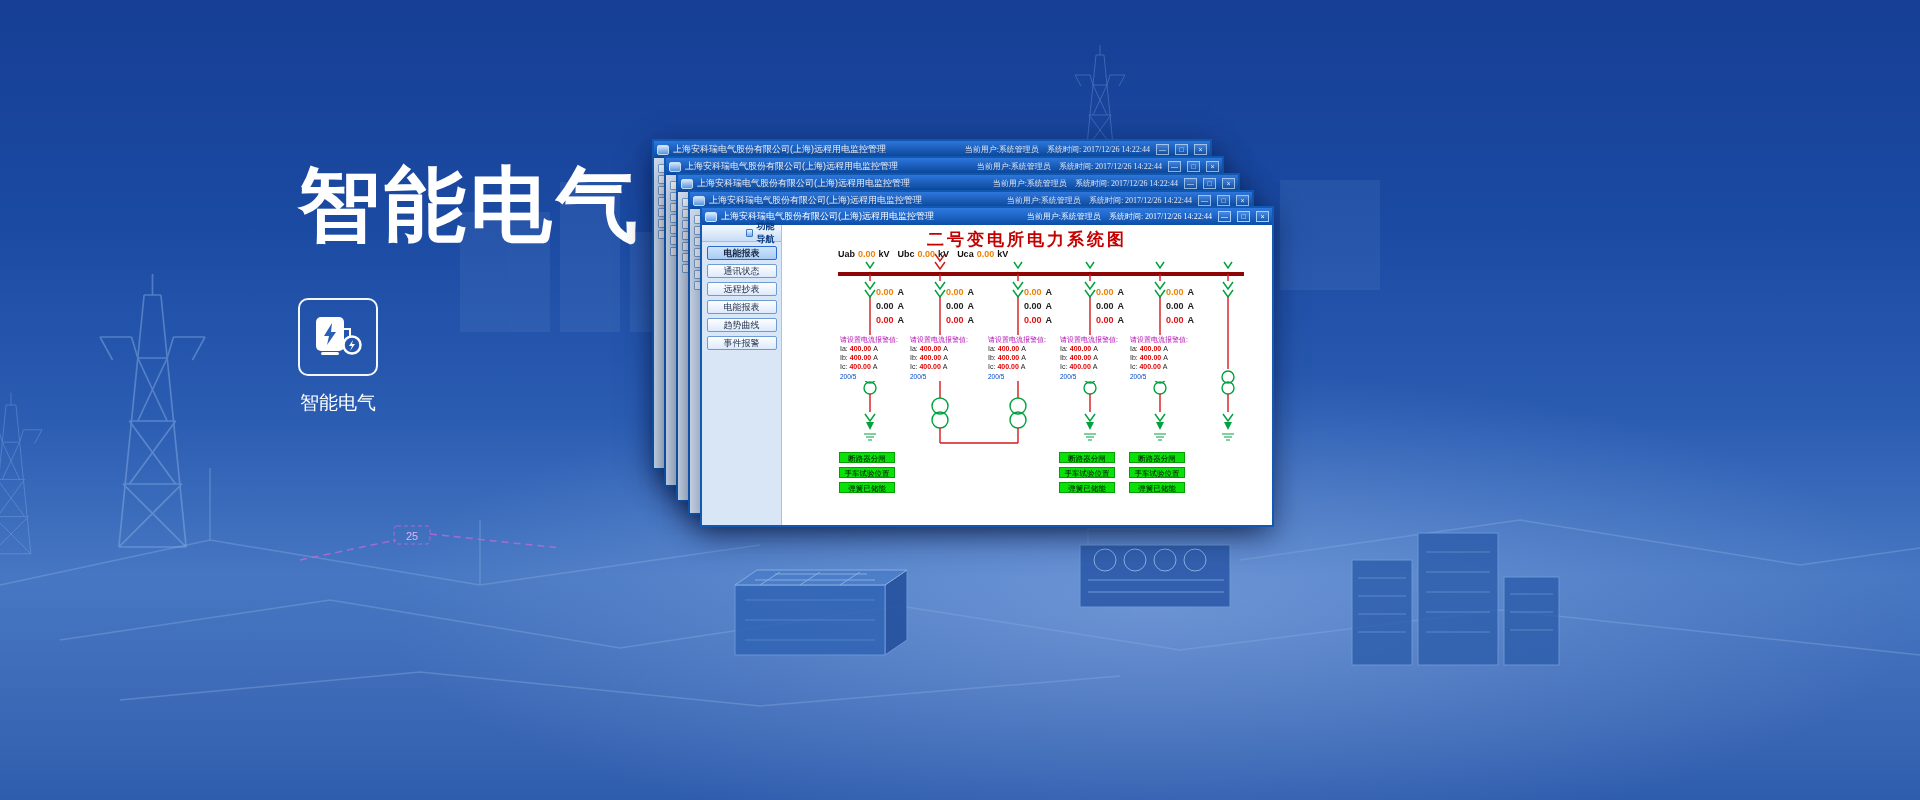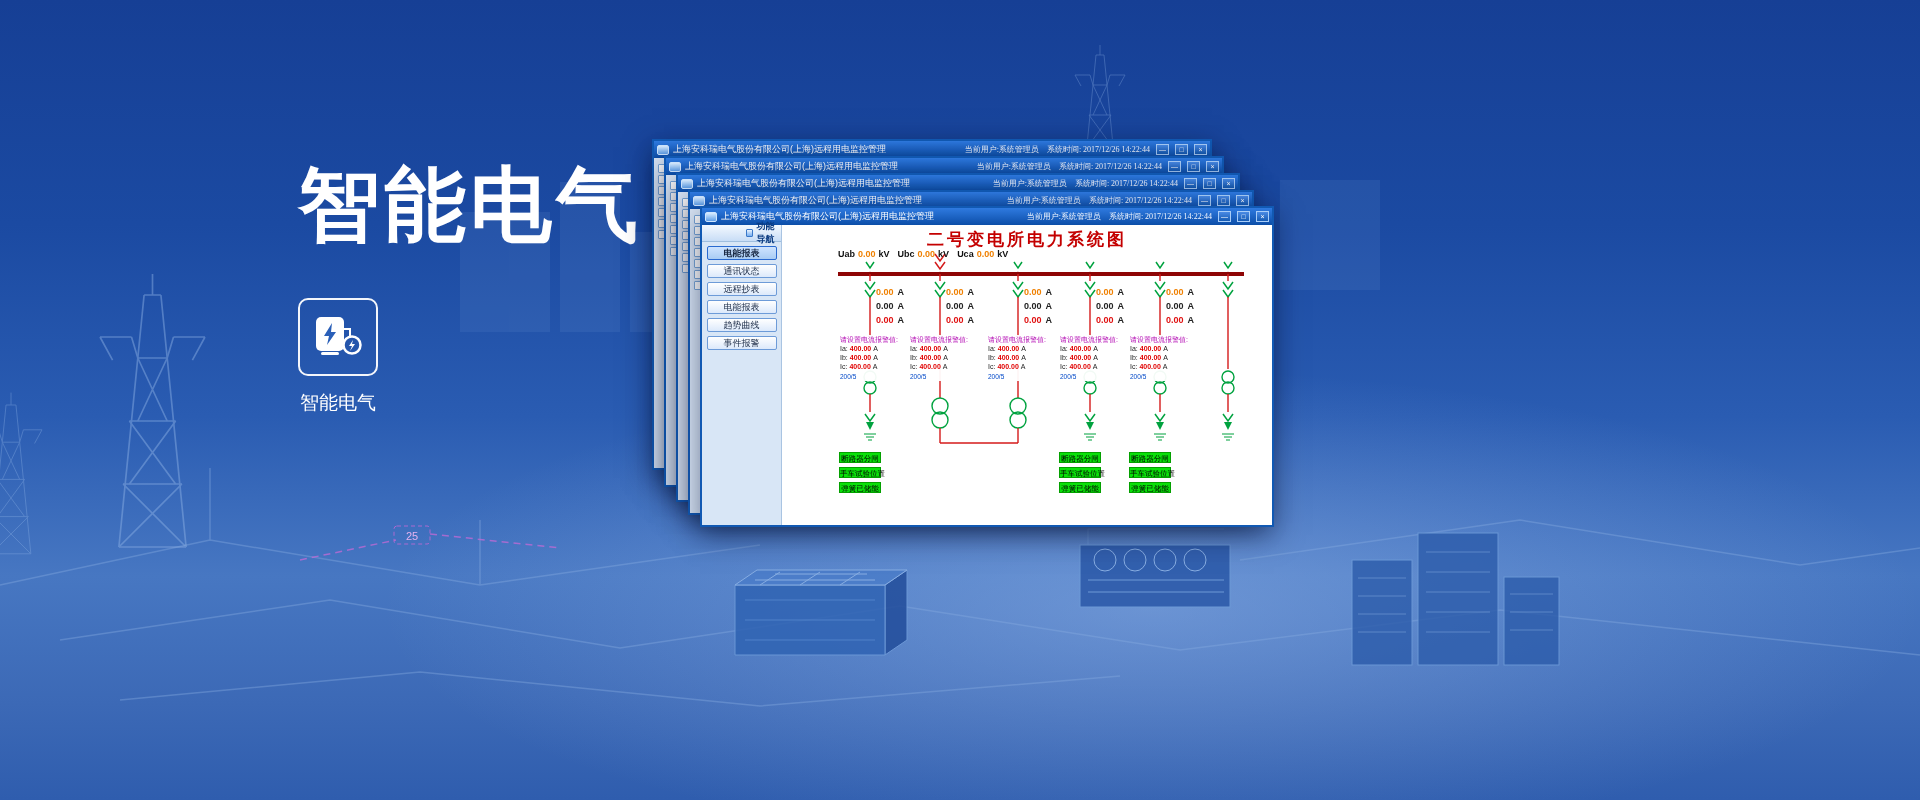--- a/index.html
+++ b/index.html
@@ -71,21 +71,21 @@
 
   .alarm { position:absolute; top:110px; width:70px; background:rgba(255,255,255,.95);
            font-size:7px; line-height:9px; white-space:nowrap; }
   .alarm .at { color:#b000b0; }
   .alarm .al { color:#222; }
   .alarm .av { color:#e00000; font-weight:bold; margin:0 2px; }
   .alarm .au { color:#222; }
   .alarm .ct { color:#0048c8; font-size:6.5px; margin-top:1px; }
 
   .stgrp { position:absolute; top:227px; width:62px; }
-  .stbtn { width:42px; height:11px; line-height:11px; margin-bottom:4px; text-align:center;
+  .stbtn { width:56px; height:11px; line-height:11px; margin-bottom:4px; text-align:center;
            font-size:7.5px; color:#000; background:#0ae00a; border:1px solid #04a000; white-space:nowrap; }
 </style>
 </head>
 <body>
 
 <div class="page">
 
   <svg class="bgart" width="1920" height="800" viewBox="0 0 1920 800">
     <defs>
       <g id="tower" fill="none">

